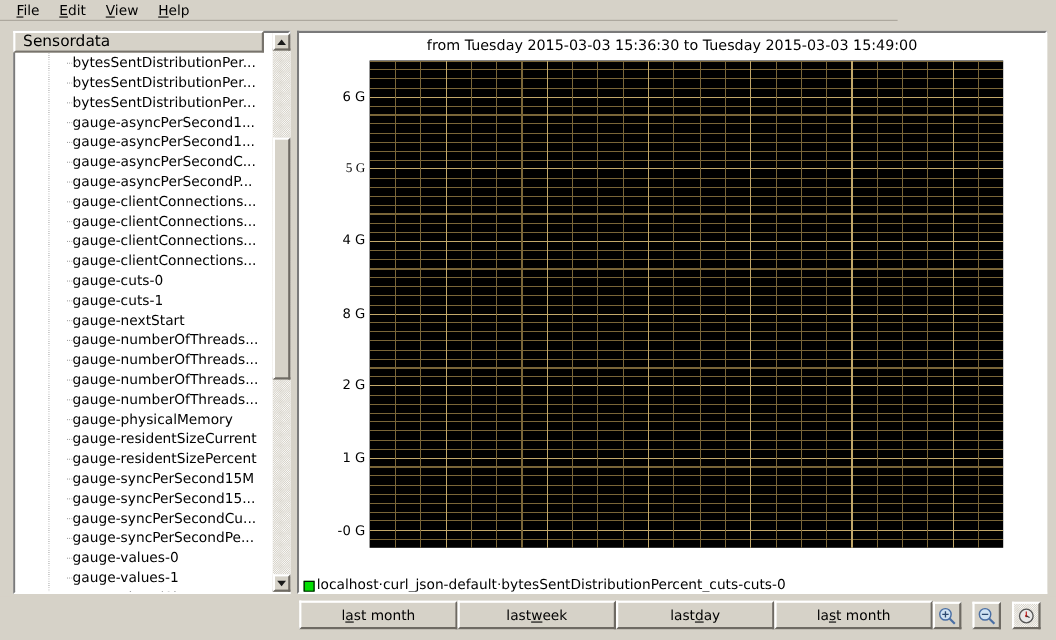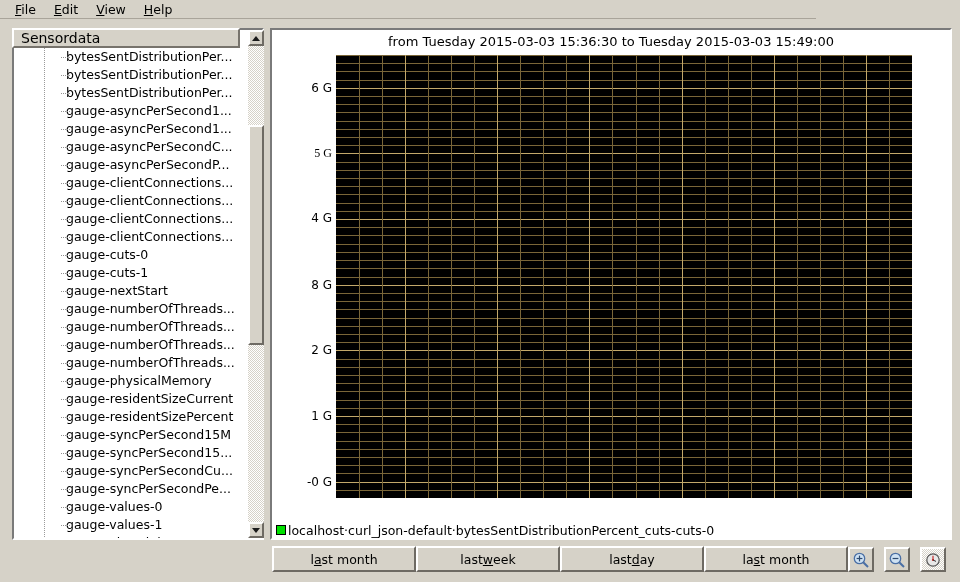--- a/index.html
+++ b/index.html
@@ -60,21 +60,21 @@
   .chart-title{position:absolute;left:0;top:4px;width:678px;text-align:center;font-size:13px;color:#000;}
   .plot{position:absolute;left:64px;top:25px;width:576px;height:443px;background:#000000;}
   .gridlayer{position:absolute;inset:0;}
   .ytick{position:absolute;right:0;width:56px;text-align:right;font-size:12px;color:#000;
          transform:translateY(-50%);}
   .axis-x{position:absolute;left:0;top:472px;width:678px;height:18px;}
   .axis-y{position:absolute;left:0;top:25px;width:60px;height:443px;}
   .series-line{stroke-width:2;fill:none;shape-rendering:crispEdges;}
 
   .legend{position:absolute;left:4px;top:492px;width:672px;}
-  .leg-row{display:flex;align-items:center;height:16px;font-size:12.5px;color:#000;}
+  .leg-row{display:flex;align-items:flex-end;height:16px;font-size:12.5px;color:#000;}
   .swatch{width:10px;height:10px;margin-right:2px;border:1px solid #000;box-sizing:border-box;flex:none;}
 
   
   .toolbar{position:absolute;left:0;top:542px;width:960px;height:40px;background:#d6d2c8;}
   .tb-btn{position:absolute;top:4px;height:26px;background:#d6d2c8;
           border:2px solid;border-color:#ffffff #6e6a63 #6e6a63 #ffffff;box-sizing:border-box;
           display:flex;align-items:center;justify-content:center;font-size:12.5px;color:#000;cursor:default;}
   .tb-btn .mn{text-decoration:underline;}
   .icon-btn{position:absolute;top:5px;width:26px;height:25px;background:#d6d2c8;
             border:2px solid;border-color:#ffffff #6e6a63 #6e6a63 #ffffff;box-sizing:border-box;

